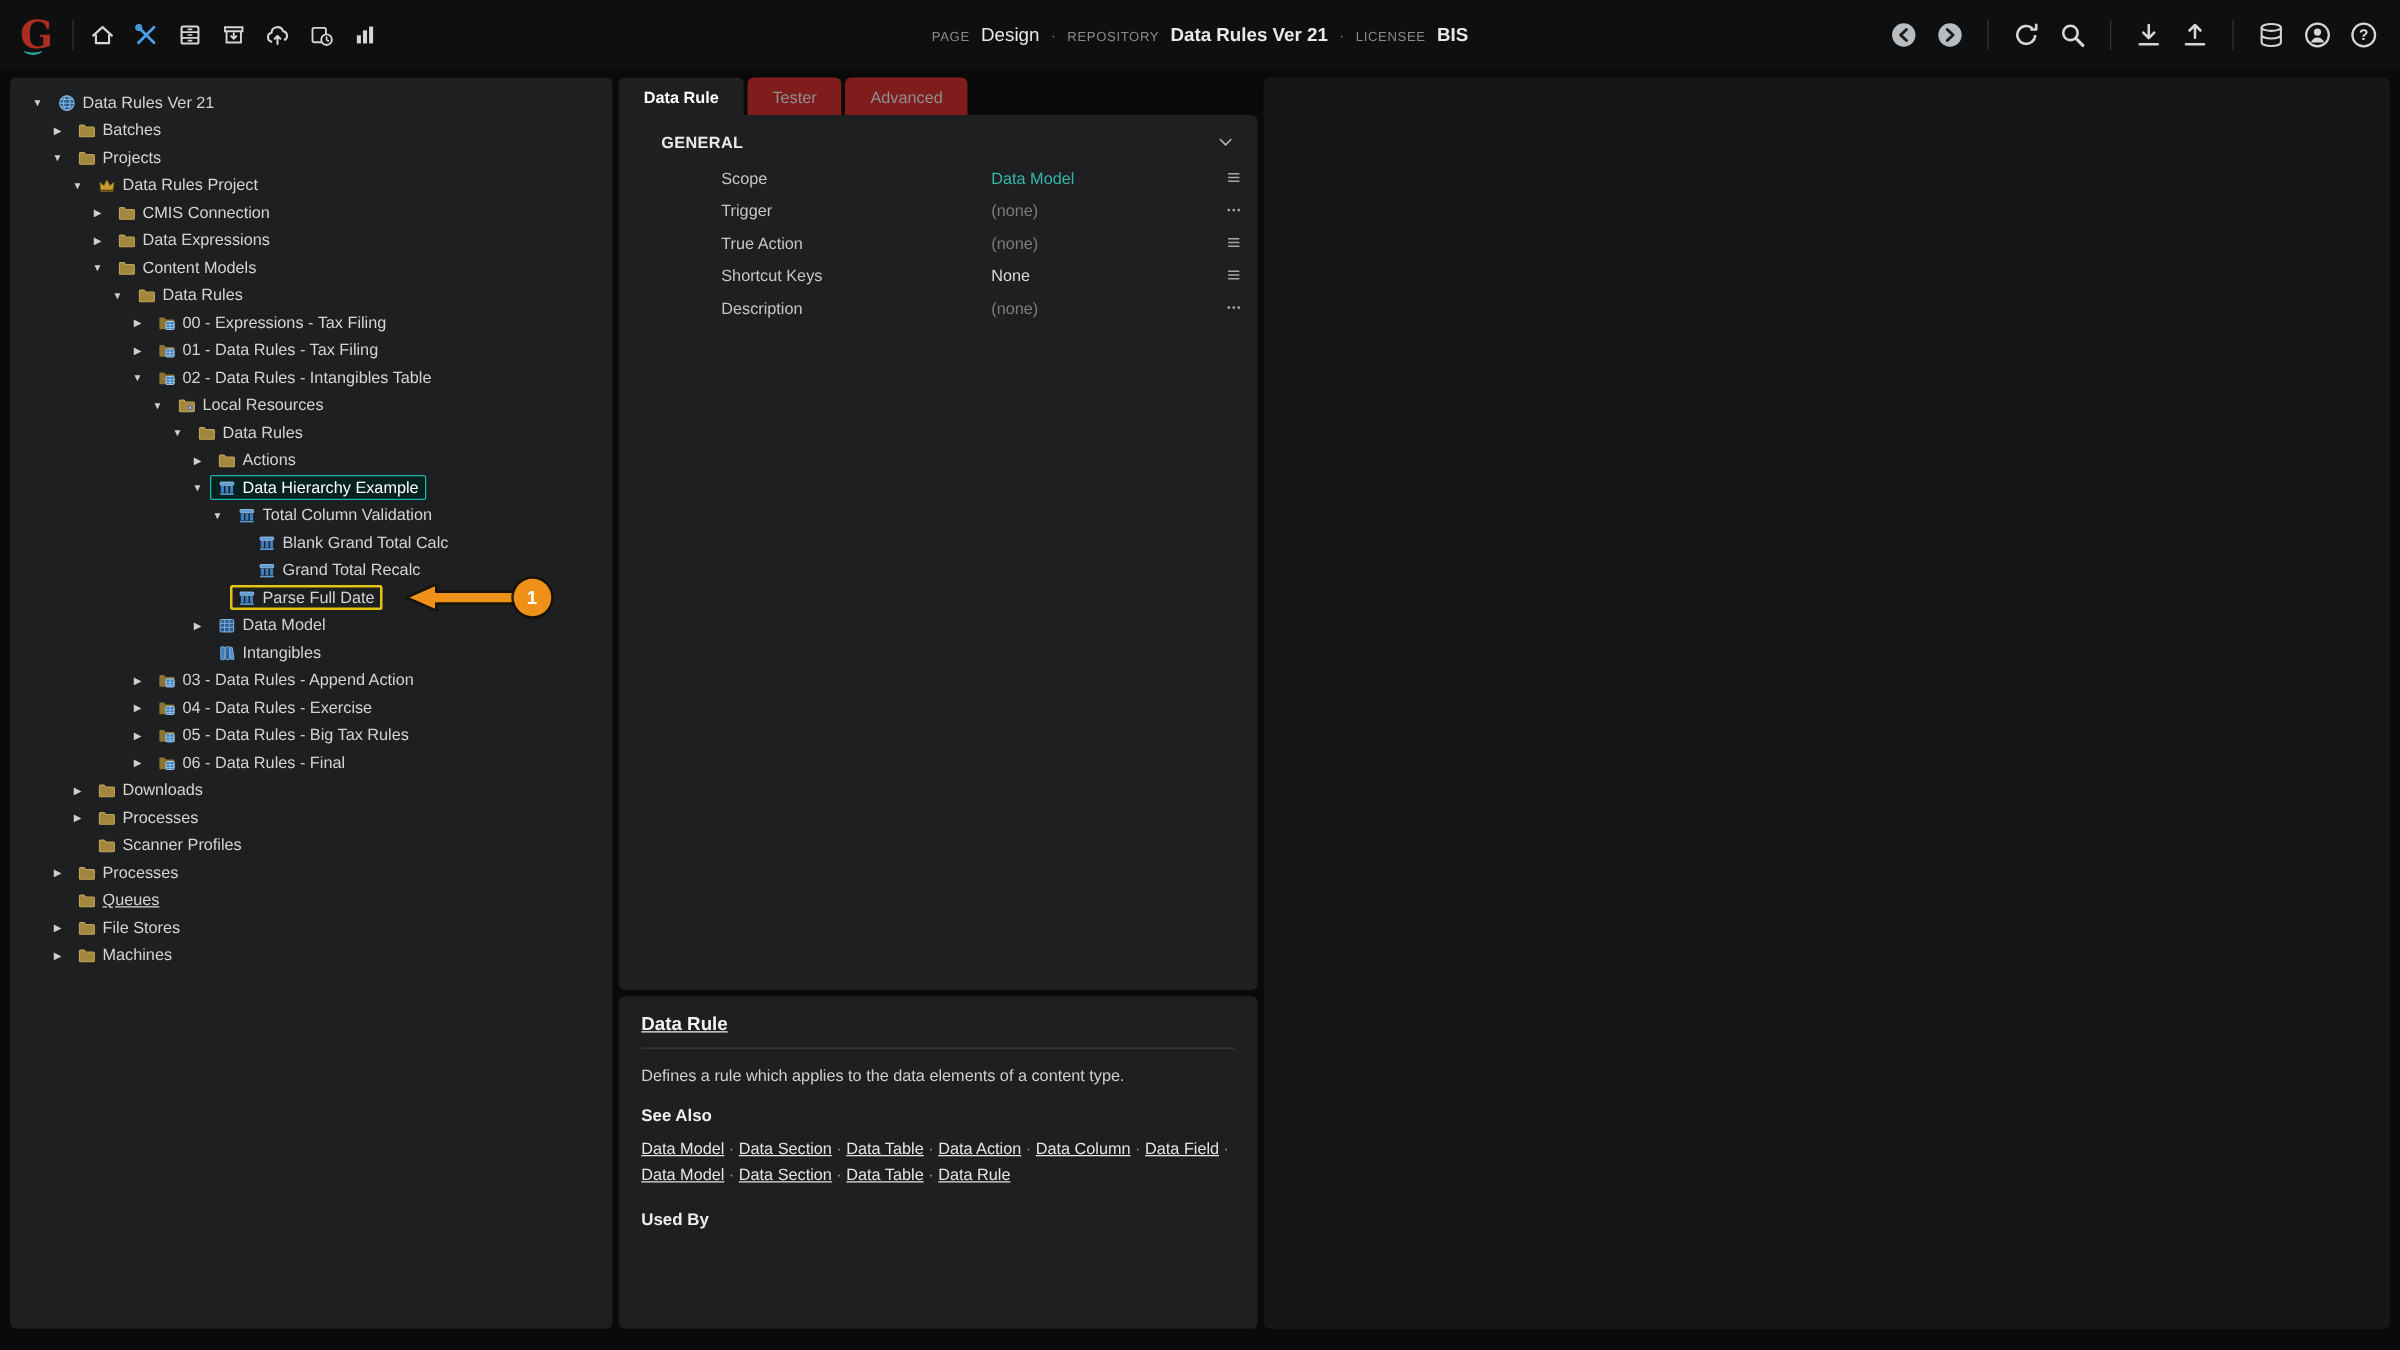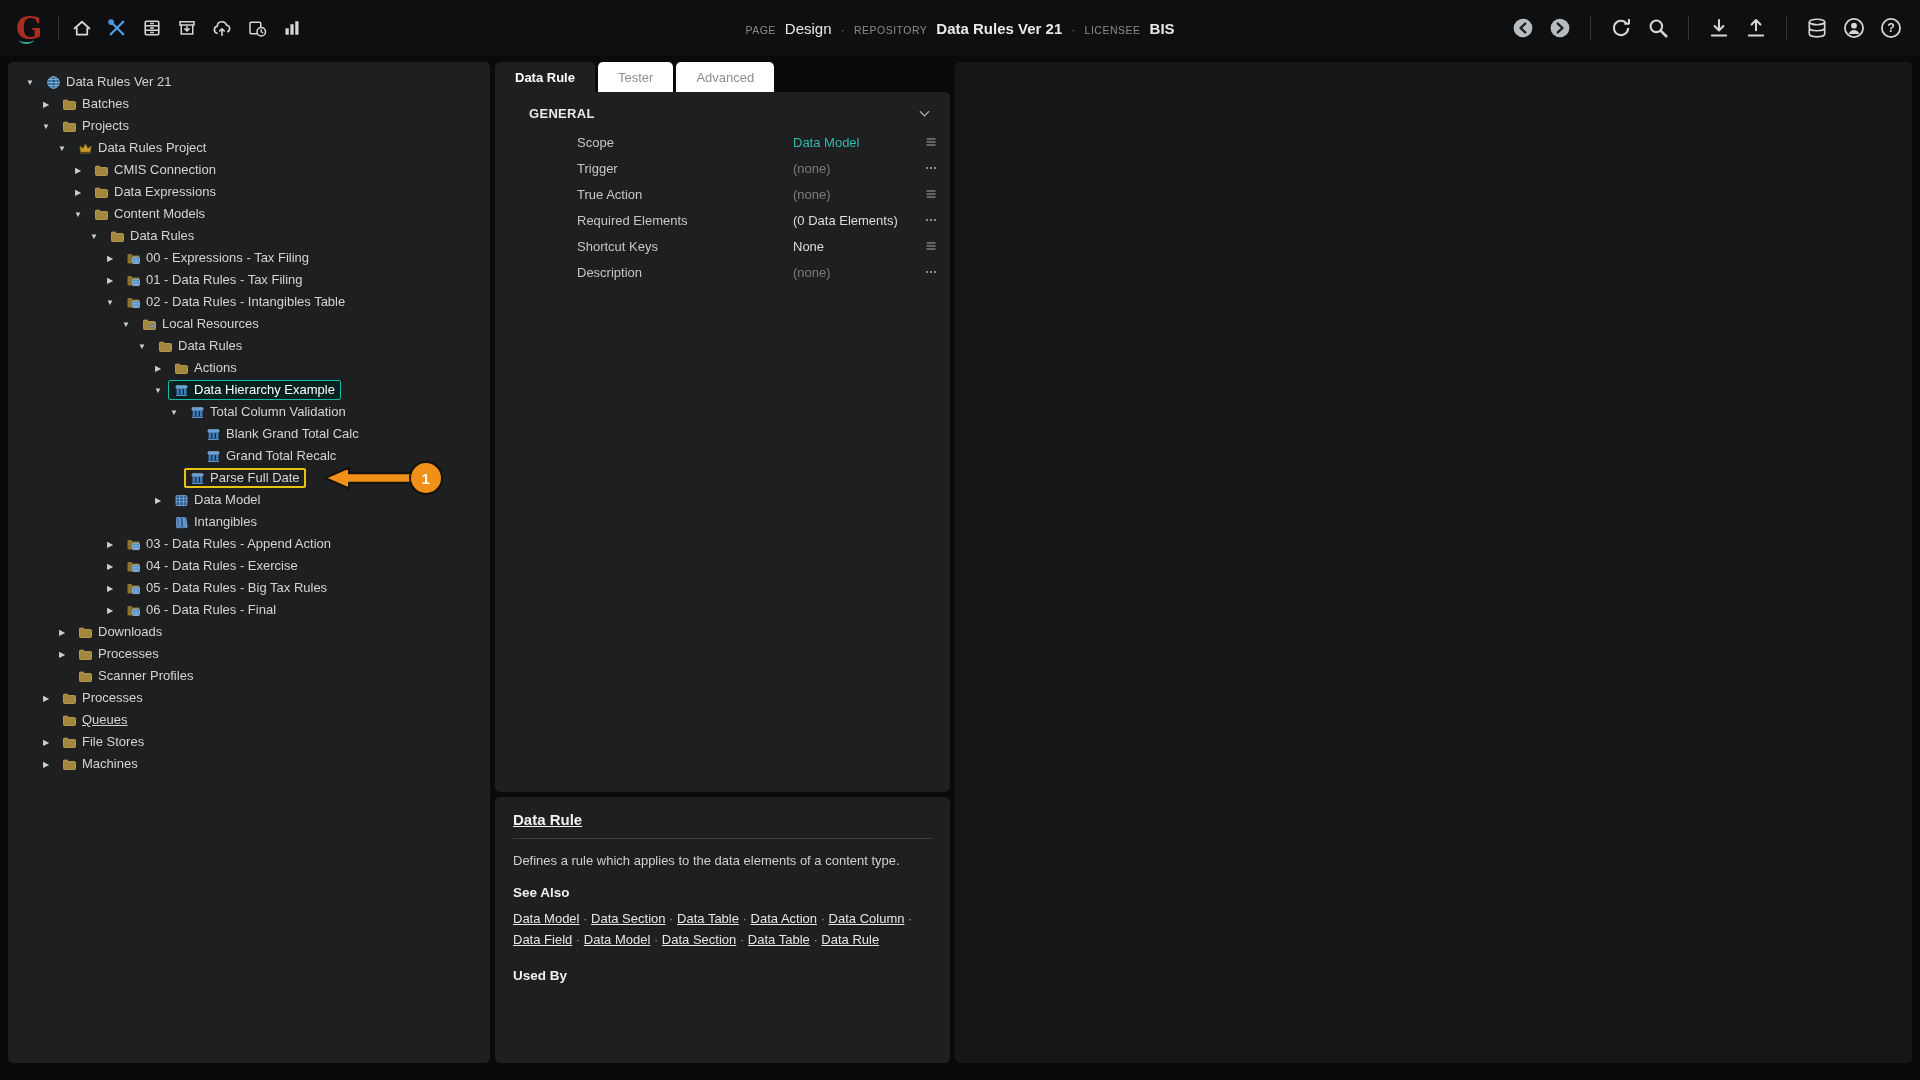--- a/index.html
+++ b/index.html
@@ -20,41 +20,41 @@
   .tb-center { position: absolute; left: 50%; transform: translateX(-50%); display: flex; align-items: baseline; gap: 9px; white-space: nowrap; }
   .tb-small { font-size: 10.5px; color: #8b8b8b; letter-spacing: .5px; }
   .tb-big { font-size: 15px; color: #e9e9e9; }
   .tb-big.bold { font-weight: bold; }
   .tb-dot { color: #6f6f6f; font-size: 13px; }
   .tb-right { margin-left: auto; display: flex; align-items: center; gap: 7px; }
 
   
   .main { flex: 1; display: flex; gap: 5px; padding: 6px 8px 17px; min-height: 0; background: #0a0a0b; }
   .tree-panel { width: 482px; flex: none; background: #1d1f20; border-radius: 5px; overflow: hidden; }
-  .center-col { width: 455px; flex: none; display: flex; flex-direction: column; min-height: 0; }
+  .center-col { width: 511px; flex: none; display: flex; flex-direction: column; min-height: 0; }
   .right-panel { flex: 1; background: #151617; border-radius: 5px; }
 
   
   .tree { padding: 9px 0 0 0; font-size: 13px; color: #d4d4d4; }
   .tree-row { display: flex; align-items: center; height: 22px; white-space: nowrap; cursor: pointer; }
   .tree-arrow { width: 20px; flex: none; text-align: center; font-size: 8px; color: #cfcfcf; }
   .tree-body { display: inline-flex; align-items: center; gap: 5px; padding: 1px 5px; border: 1px solid transparent; border-radius: 2px; height: 20px; }
   .tree-body .icon { width: 15px; height: 15px; flex: none; }
   .tree-body.selected { border-color: #17b9a8; background: #07211f; color: #ffffff; }
   .tree-body.highlighted { border: 2px solid #e7c414; padding: 0 4px; }
   .tree-label { line-height: 20px; }
 
   
   .annotation { display: inline-flex; align-items: center; margin-left: 16px; position: relative; z-index: 5; }
   .anno-arrow { flex: none; display: block; }
   .anno-badge { width: 30px; height: 30px; border-radius: 50%; background: #ef9119; color: #ffffff; font-weight: bold; font-size: 15px; display: flex; align-items: center; justify-content: center; margin-left: -7px; box-shadow: 0 0 0 2px rgba(22,15,4,.9); flex: none; }
 
   
   .tab-bar { height: 30px; flex: none; display: flex; gap: 3px; }
-  .tab { padding: 0 20px; display: flex; align-items: center; font-size: 13px; color: #8f8f8f; background: #ffffff; border-radius: 5px 5px 0 0; cursor: pointer; }
+  .tab { padding: 0 20px; display: flex; align-items: center; font-size: 13px; color: #8f8f8f; background: #7f1d1d; border-radius: 5px 5px 0 0; cursor: pointer; }
   .tab.active { background: #1d1f20; color: #ffffff; font-weight: bold; }
 
   
   .props-panel { background: #1d1f20; border-radius: 0 5px 5px 5px; flex: 1; min-height: 0; display: flex; flex-direction: column; }
   .props-header { flex: none; display: flex; align-items: center; padding: 10px 14px 8px 16px; border-bottom: 1px solid #2e2f30; }
   .props-title { font-size: 12.5px; color: #9a9a9a; letter-spacing: .9px; flex: 1; }
   .hdr-btn { background: none; border: none; padding: 0; margin-left: 9px; cursor: pointer; }
   .hdr-btn .icon { width: 19px; height: 19px; }
   .group-header { flex: none; display: flex; align-items: center; padding: 14px 18px 8px 34px; }
   .group-title { font-size: 13px; font-weight: bold; color: #eaeaea; letter-spacing: .3px; flex: 1; }
@@ -692,33 +692,20 @@
               <span class="prop-value muted">(none)</span>
               <button class="prop-action">
                 <span class="icon">
                   <svg viewBox="0 0 16 16">
                     <path d="M3.5 5h9M3.5 8h9M3.5 11h9" stroke="#a8a8a8" stroke-width="1.2"></path>
                   </svg>
                 </span>
               </button>
             </div>
             <div class="prop-row">
-              <span class="prop-label">Required Elements</span>
-              <span class="prop-value normal">(0 Data Elements)</span>
-              <button class="prop-action">
-                <span class="icon">
-                  <svg viewBox="0 0 16 16">
-                    <circle cx="4" cy="8" r="1.1" fill="#a8a8a8"></circle>
-                    <circle cx="8" cy="8" r="1.1" fill="#a8a8a8"></circle>
-                    <circle cx="12" cy="8" r="1.1" fill="#a8a8a8"></circle>
-                  </svg>
-                </span>
-              </button>
-            </div>
-            <div class="prop-row">
               <span class="prop-label">Shortcut Keys</span>
               <span class="prop-value normal">None</span>
               <button class="prop-action">
                 <span class="icon">
                   <svg viewBox="0 0 16 16">
                     <path d="M3.5 5h9M3.5 8h9M3.5 11h9" stroke="#a8a8a8" stroke-width="1.2"></path>
                   </svg>
                 </span>
               </button>
             </div>

